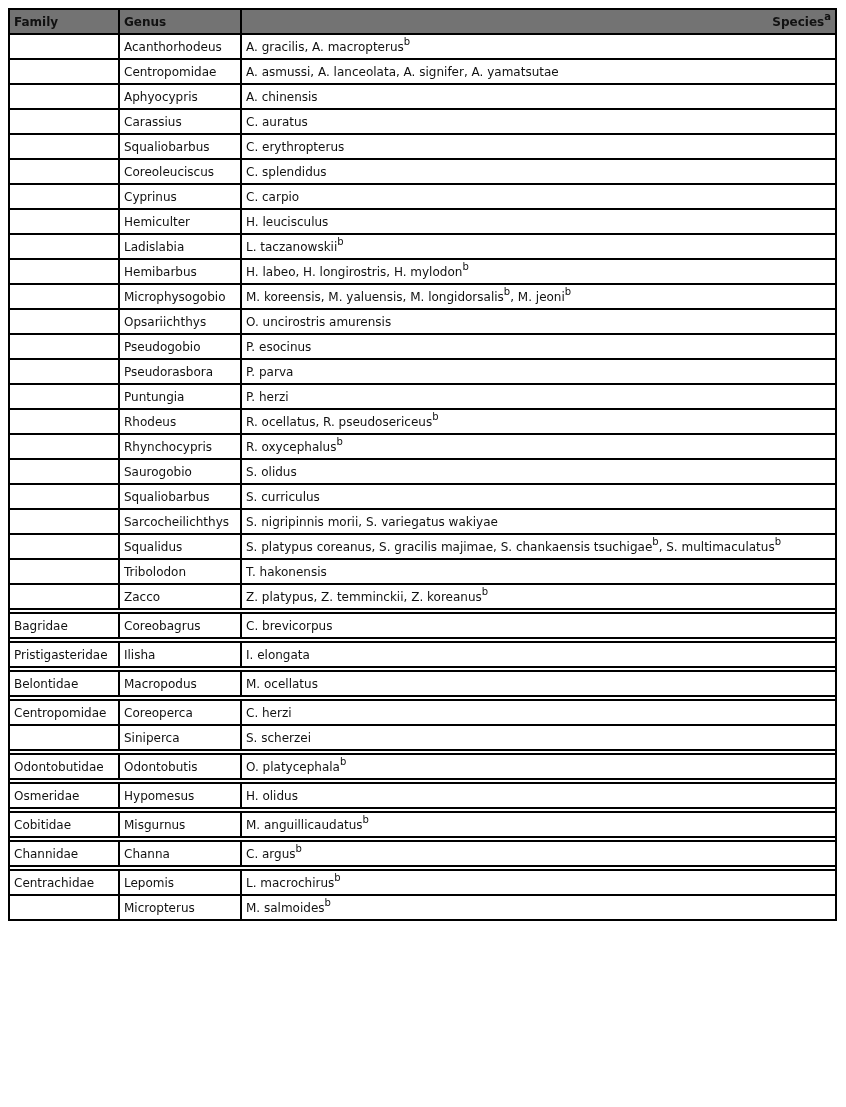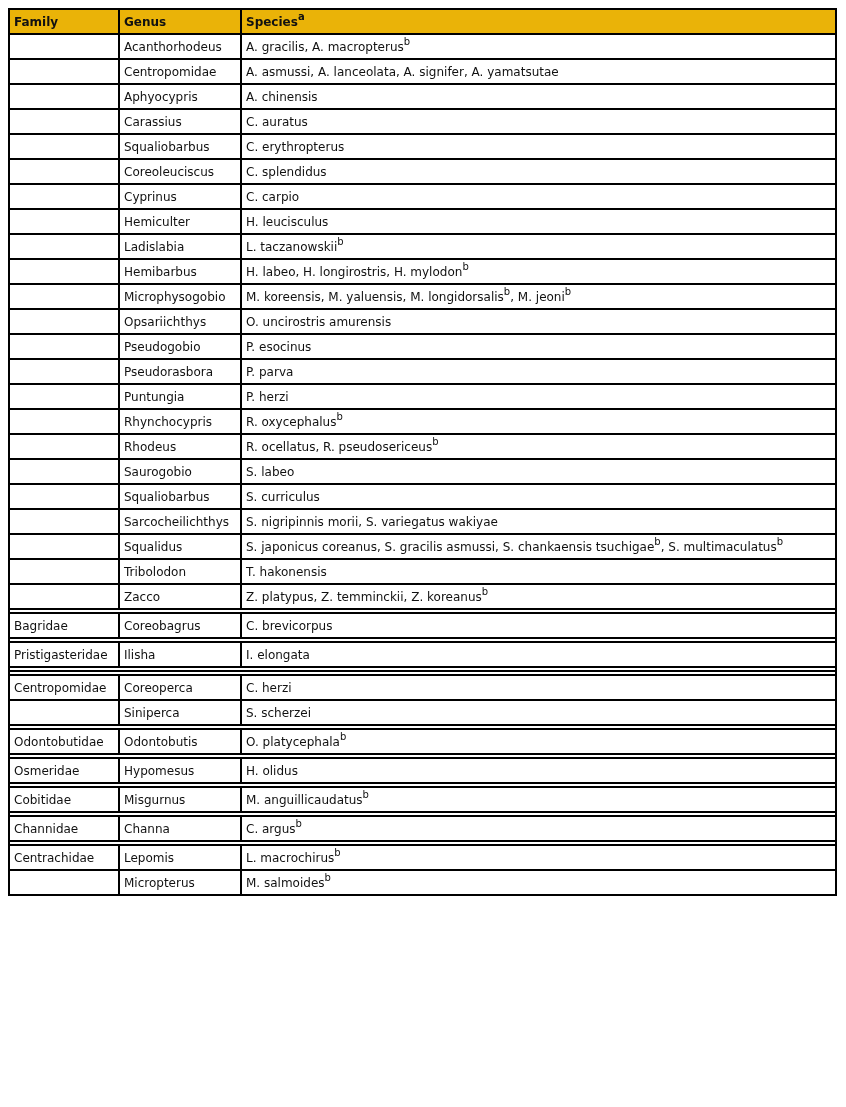--- a/index.html
+++ b/index.html
@@ -15,25 +15,25 @@
   table.fish th, table.fish td {
     border: 2px solid #000;
     padding: 0 4px;
     height: 23px;
     text-align: left;
     vertical-align: middle;
     white-space: nowrap;
     overflow: visible;
   }
   table.fish th {
-    background: #eab308;
+    background: #737373;
     font-weight: bold;
     height: 23px;
   }
-  table.fish th.species-h { text-align: left; }
+  table.fish th.species-h { text-align: right; }
   col.c-family { width: 110px; }
   col.c-genus { width: 122px; }
   td.species { padding-top: 4px; }
   sup { font-size: 10px; line-height: 0; vertical-align: 6px; }
   tr.sep td {
     height: 2px; padding: 0;
     border-left: 2px solid #000; border-right: 2px solid #000;
     border-top: 2px solid #000; border-bottom: 2px solid #000;
   }
   tr.sep td .gap { height: 2px; background: #fff; }
@@ -125,47 +125,47 @@
         <td>Pseudorasbora</td>
         <td class="species"><span>P. parva</span></td>
       </tr>
       <tr>
         <td></td>
         <td>Puntungia</td>
         <td class="species"><span>P. herzi</span></td>
       </tr>
       <tr>
         <td></td>
+        <td>Rhodeus</td>
+        <td class="species"><span>R. ocellatus, R. pseudosericeus</span><sup>b</sup></td>
+      </tr>
+      <tr>
+        <td></td>
         <td>Rhynchocypris</td>
         <td class="species"><span>R. oxycephalus</span><sup>b</sup></td>
       </tr>
       <tr>
         <td></td>
-        <td>Rhodeus</td>
-        <td class="species"><span>R. ocellatus, R. pseudosericeus</span><sup>b</sup></td>
-      </tr>
-      <tr>
-        <td></td>
         <td>Saurogobio</td>
-        <td class="species"><span>S. labeo</span></td>
+        <td class="species"><span>S. olidus</span></td>
       </tr>
       <tr>
         <td></td>
         <td>Squaliobarbus</td>
         <td class="species"><span>S. curriculus</span></td>
       </tr>
       <tr>
         <td></td>
         <td>Sarcocheilichthys</td>
         <td class="species"><span>S. nigripinnis morii, S. variegatus wakiyae</span></td>
       </tr>
       <tr>
         <td></td>
         <td>Squalidus</td>
-        <td class="species"><span>S. japonicus coreanus, S. gracilis asmussi, S. chankaensis tsuchigae</span><sup>b</sup><span>, S. multimaculatus</span><sup>b</sup></td>
+        <td class="species"><span>S. platypus coreanus, S. gracilis majimae, S. chankaensis tsuchigae</span><sup>b</sup><span>, S. multimaculatus</span><sup>b</sup></td>
       </tr>
       <tr>
         <td></td>
         <td>Tribolodon</td>
         <td class="species"><span>T. hakonensis</span></td>
       </tr>
       <tr>
         <td></td>
         <td>Zacco</td>
         <td class="species"><span>Z. platypus, Z. temminckii, Z. koreanus</span><sup>b</sup></td>
@@ -187,20 +187,25 @@
       </tr>
       <tr>
         <td>Pristigasteridae</td>
         <td>Ilisha</td>
         <td class="species"><span>I. elongata</span></td>
       </tr>
       <tr class="sep">
         <td colspan="3">
           <div class="gap"></div>
         </td>
+      </tr>
+      <tr>
+        <td>Belontidae</td>
+        <td>Macropodus</td>
+        <td class="species"><span>M. ocellatus</span></td>
       </tr>
       <tr class="sep">
         <td colspan="3">
           <div class="gap"></div>
         </td>
       </tr>
       <tr>
         <td>Centropomidae</td>
         <td>Coreoperca</td>
         <td class="species"><span>C. herzi</span></td>

